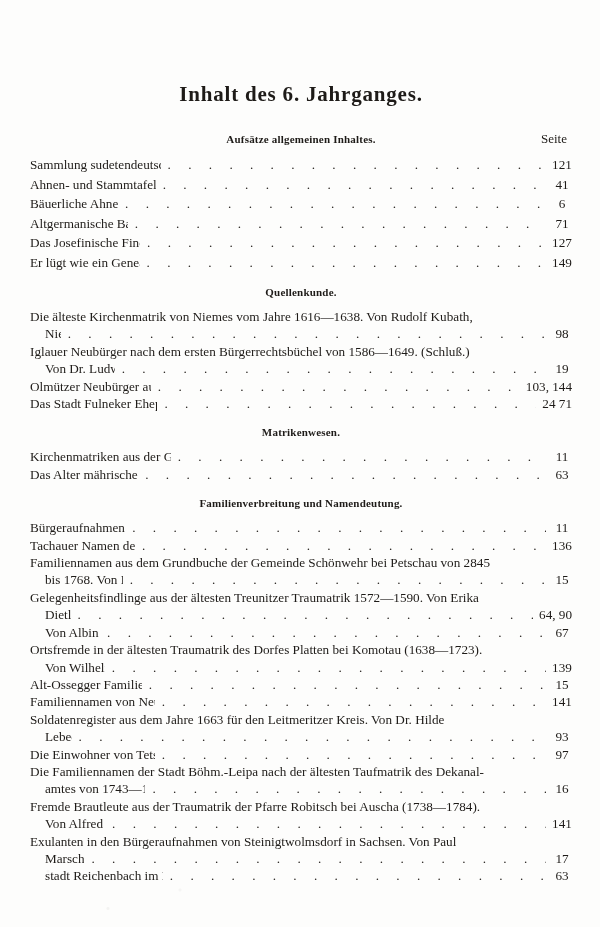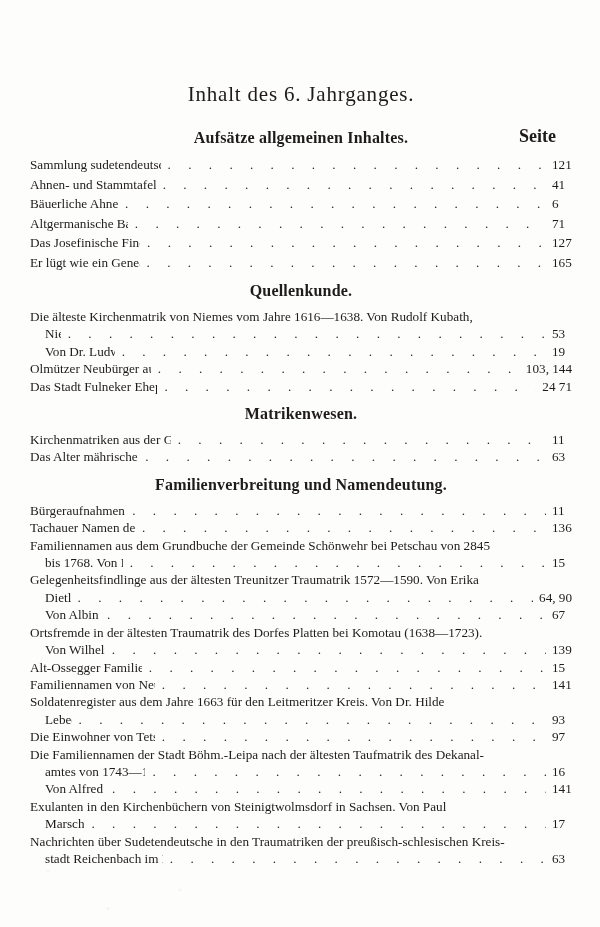--- a/index.html
+++ b/index.html
@@ -17,42 +17,42 @@
     position: relative;
     background:
       radial-gradient(circle at 18% 98%, rgba(60,55,50,0.05) 0 1px, transparent 2px),
       radial-gradient(circle at 30% 96%, rgba(60,55,50,0.04) 0 1px, transparent 2px),
       radial-gradient(circle at 8% 94%, rgba(60,55,50,0.04) 0 1px, transparent 2px),
       #fdfdfc;
   }
   .title {
     text-align: center;
     font-size: 21px;
-    font-weight: normal;
+    font-weight: bold;
     letter-spacing: 0.8px;
     margin-bottom: 22px;
   }
   section .section-head {
     position: relative;
     text-align: center;
     margin: 10px 0 8px 0;
   }
   section:first-of-type .section-head { margin-top: 0; }
   .section-heading {
     display: inline-block;
-    font-size: 16px;
+    font-size: 11px;
     font-weight: bold;
     letter-spacing: 0.2px;
   }
   .seite-label {
     position: absolute;
-    right: 16px;
+    right: 5px;
     bottom: 0;
-    font-size: 18px;
-    font-weight: bold;
+    font-size: 13px;
+    font-weight: normal;
   }
   .toc-line {
     display: flex;
     align-items: baseline;
     font-size: 13.2px;
     line-height: 17.4px;
     white-space: nowrap;
   }
   section:first-of-type .toc-line { line-height: 19.5px; }
   .toc-line.indent { padding-left: 15px; }
@@ -61,21 +61,21 @@
     flex: 1 1 auto;
     min-width: 0;
     overflow: hidden;
     letter-spacing: 7px;
     padding-left: 7px;
     color: #2a2622;
   }
   .page-num {
     flex: 0 0 auto;
     min-width: 26px;
-    text-align: left;
+    text-align: center;
     padding-left: 6px;
   }
 </style>
 </head>
 <body>
 
 <div class="page">
   <h1 class="title">Inhalt des 6. Jahrganges.</h1>
   <div id="sections">
       <section>
@@ -101,32 +101,35 @@
           <span class="page-num">71</span>
         </div>
         <div class="toc-line">
           <span class="line-text">Das Josefinische Findelkind. Von Julius Röder, Olmütz-Neustift</span>
           <span class="leader"> . . . . . . . . . . . . . . . . . . . . . . . . . . . . . . . . . . . . . . . . . . . . . . . . . . . . . . . . . . . .</span>
           <span class="page-num">127</span>
         </div>
         <div class="toc-line">
           <span class="line-text">Er lügt wie ein Genealoge! Von P. Severin Gottsmich, Oberhaid</span>
           <span class="leader"> . . . . . . . . . . . . . . . . . . . . . . . . . . . . . . . . . . . . . . . . . . . . . . . . . . . . . . . . . . . .</span>
-          <span class="page-num">165</span>
+          <span class="page-num">149</span>
         </div>
       </section>
       <section>
         <div class="section-head"><h2 class="section-heading">Quellenkunde.</h2></div>
         <div class="toc-line">
           <span class="line-text">Die älteste Kirchenmatrik von Niemes vom Jahre 1616—1638. Von Rudolf Kubath,</span>
         </div>
         <div class="toc-line indent">
           <span class="line-text">Niemes</span>
           <span class="leader"> . . . . . . . . . . . . . . . . . . . . . . . . . . . . . . . . . . . . . . . . . . . . . . . . . . . . . . . . . . . .</span>
-          <span class="page-num">53</span>
+          <span class="page-num">98</span>
+        </div>
+        <div class="toc-line">
+          <span class="line-text">Iglauer Neubürger nach dem ersten Bürgerrechtsbüchel von 1586—1649. (Schluß.)</span>
         </div>
         <div class="toc-line indent">
           <span class="line-text">Von Dr. Ludwig Halla, Užhorod-Iglau</span>
           <span class="leader"> . . . . . . . . . . . . . . . . . . . . . . . . . . . . . . . . . . . . . . . . . . . . . . . . . . . . . . . . . . . .</span>
           <span class="page-num">19</span>
         </div>
         <div class="toc-line">
           <span class="line-text">Olmützer Neubürger aus Österreich (1668—1829). Von Julius Röder, Olmütz</span>
           <span class="leader"> . . . . . . . . . . . . . . . . . . . . . . . . . . . . . . . . . . . . . . . . . . . . . . . . . . . . . . . . . . . .</span>
           <span class="page-num">103, 144</span>
@@ -215,35 +218,35 @@
           <span class="page-num">97</span>
         </div>
         <div class="toc-line">
           <span class="line-text">Die Familiennamen der Stadt Böhm.-Leipa nach der ältesten Taufmatrik des Dekanal-</span>
         </div>
         <div class="toc-line indent">
           <span class="line-text">amtes von 1743—1757. Von Josef W. Schönbeck, B.-Leipa</span>
           <span class="leader"> . . . . . . . . . . . . . . . . . . . . . . . . . . . . . . . . . . . . . . . . . . . . . . . . . . . . . . . . . . . .</span>
           <span class="page-num">16</span>
         </div>
+        <div class="toc-line">
+          <span class="line-text">Fremde Brautleute aus der Traumatrik der Pfarre Robitsch bei Auscha (1738—1784).</span>
+        </div>
         <div class="toc-line indent">
           <span class="line-text">Von Alfred Stiebitz, Raschowitz</span>
           <span class="leader"> . . . . . . . . . . . . . . . . . . . . . . . . . . . . . . . . . . . . . . . . . . . . . . . . . . . . . . . . . . . .</span>
           <span class="page-num">141</span>
         </div>
         <div class="toc-line">
-          <span class="line-text">Exulanten in den Kirchenbüchern von Steinigtwolmsdorf in Sachsen. Von Paul</span>
+          <span class="line-text">Exulanten in den Bürgeraufnahmen von Steinigtwolmsdorf in Sachsen. Von Paul</span>
         </div>
         <div class="toc-line indent">
           <span class="line-text">Marschner, Dresden</span>
           <span class="leader"> . . . . . . . . . . . . . . . . . . . . . . . . . . . . . . . . . . . . . . . . . . . . . . . . . . . . . . . . . . . .</span>
           <span class="page-num">17</span>
-        </div>
-        <div class="toc-line">
-          <span class="line-text">Nachrichten über Sudetendeutsche in den Traumatriken der preußisch-schlesischen Kreis-</span>
         </div>
         <div class="toc-line indent">
           <span class="line-text">stadt Reichenbach im Eulengebirge. Von Gisela Blaha, Mähr.-Schönberg</span>
           <span class="leader"> . . . . . . . . . . . . . . . . . . . . . . . . . . . . . . . . . . . . . . . . . . . . . . . . . . . . . . . . . . . .</span>
           <span class="page-num">63</span>
         </div>
       </section>
     </div>
 </div>
 

